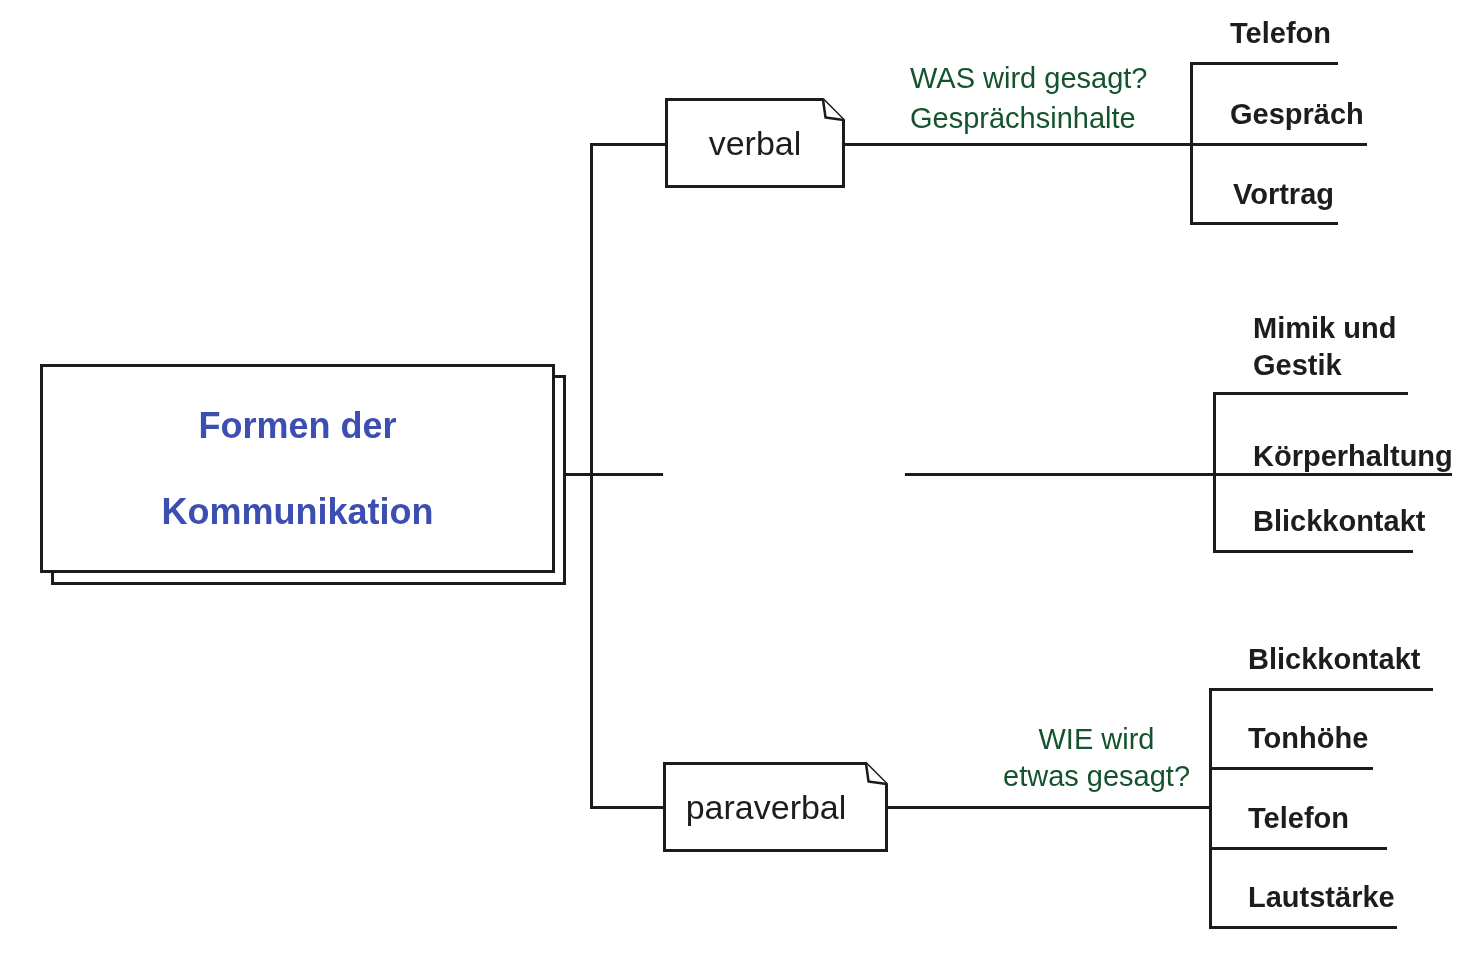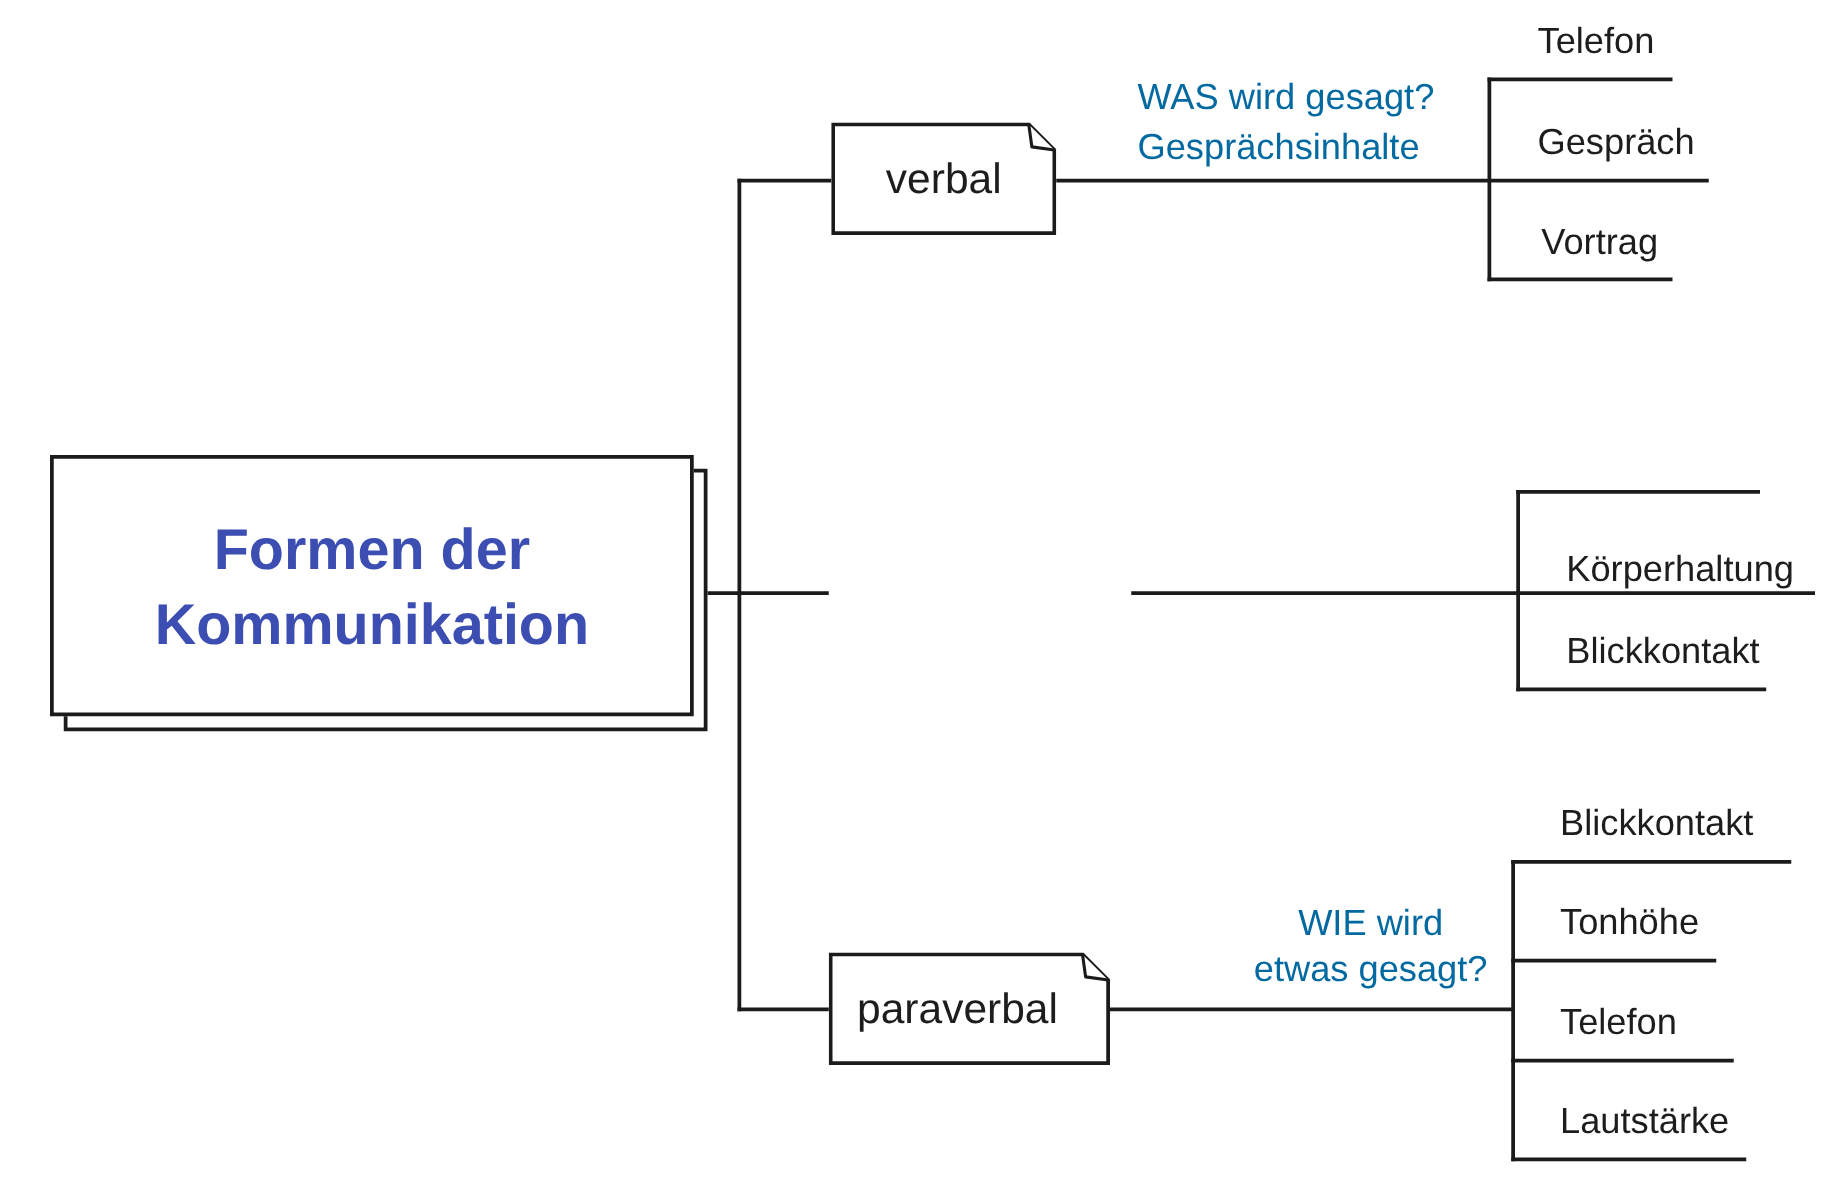--- a/index.html
+++ b/index.html
@@ -23,45 +23,45 @@
   .root-shadow {
     position: absolute; left: 51px; top: 375px; width: 515px; height: 210px;
     background: #ffffff; border: 3px solid #1b1b1b;
   }
   .root-box {
     position: absolute; left: 40px; top: 364px; width: 515px; height: 209px;
     background: #ffffff; border: 3px solid #1b1b1b;
     display: flex; align-items: center; justify-content: center;
   }
   .root-title {
-    font-size: 46px; font-weight: 700; line-height: 60px;
+    font-size: 36px; font-weight: 700; line-height: 86px;
     color: #3c4eb1; text-align: center; width: 460px;
   }
 
   
   .note { position: absolute; }
   .note svg { position: absolute; left: 0; top: 0; display: block; }
   .note-label {
     position: absolute; left: 0; top: 0; width: 100%; height: 100%;
     display: flex; align-items: center; justify-content: center;
     font-size: 34px; font-weight: 500; color: #1d1d1f;
   }
 
   
   .annotation {
     position: absolute; font-size: 29px; font-weight: 500;
-    white-space: pre-line; color: #0369a1;
+    white-space: pre-line; color: #14532d;
   }
   .ann-verbal     { left: 910px; top: 58px;  line-height: 40px; }
   .ann-nonverbal  { left: 964px; top: 391px; line-height: 35px; }
   .ann-paraverbal { left: 1003px; top: 721px; line-height: 37px; text-align: center; }
 
   
   .leaf {
-    position: absolute; font-size: 29px; font-weight: 400;
+    position: absolute; font-size: 29px; font-weight: 700;
     line-height: 37px; white-space: pre-line; color: #1d1d1f;
   }
 </style>
 </head>
 <body>
 
 <div class="canvas">
 
   <div class="root-shadow"></div>
   <div class="root-box">
@@ -102,20 +102,22 @@
   <div class="line v" style="left:1190px; top:62px; height:163px;"></div>
   <div class="line h" style="left:1190px; top:62px; width:148px;"></div>
   <div class="line h" style="left:1190px; top:222px; width:148px;"></div>
   <div class="leaf" style="left:1230px; top:15px;">Telefon</div>
   <div class="leaf" style="left:1230px; top:96px;">Gespräch</div>
   <div class="leaf" style="left:1233px; top:176px;">Vortrag</div>
 
   <div class="line v" style="left:1213px; top:392px; height:161px;"></div>
   <div class="line h" style="left:1213px; top:392px; width:195px;"></div>
   <div class="line h" style="left:1213px; top:550px; width:200px;"></div>
+  <div class="leaf" style="left:1253px; top:310px;">Mimik und
+Gestik</div>
   <div class="leaf" style="left:1253px; top:438px;">Körperhaltung</div>
   <div class="leaf" style="left:1253px; top:503px;">Blickkontakt</div>
 
   <div class="line v" style="left:1209px; top:688px; height:241px;"></div>
   <div class="line h" style="left:1209px; top:688px; width:224px;"></div>
   <div class="line h" style="left:1209px; top:767px; width:164px;"></div>
   <div class="line h" style="left:1209px; top:847px; width:178px;"></div>
   <div class="line h" style="left:1209px; top:926px; width:188px;"></div>
   <div class="leaf" style="left:1248px; top:641px;">Blickkontakt</div>
   <div class="leaf" style="left:1248px; top:720px;">Tonhöhe</div>

